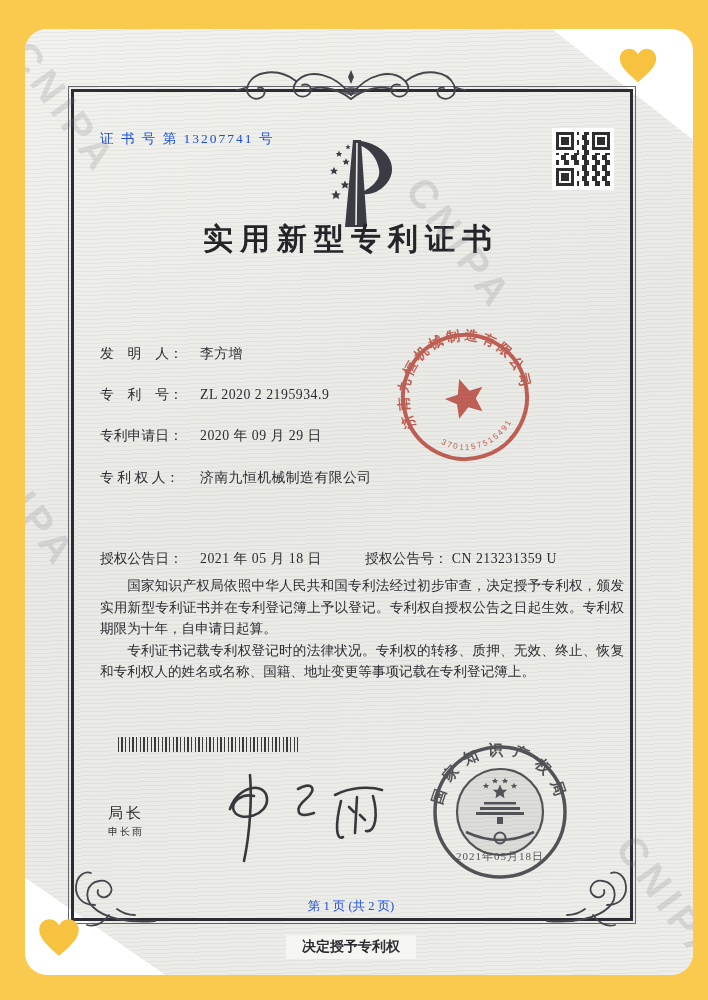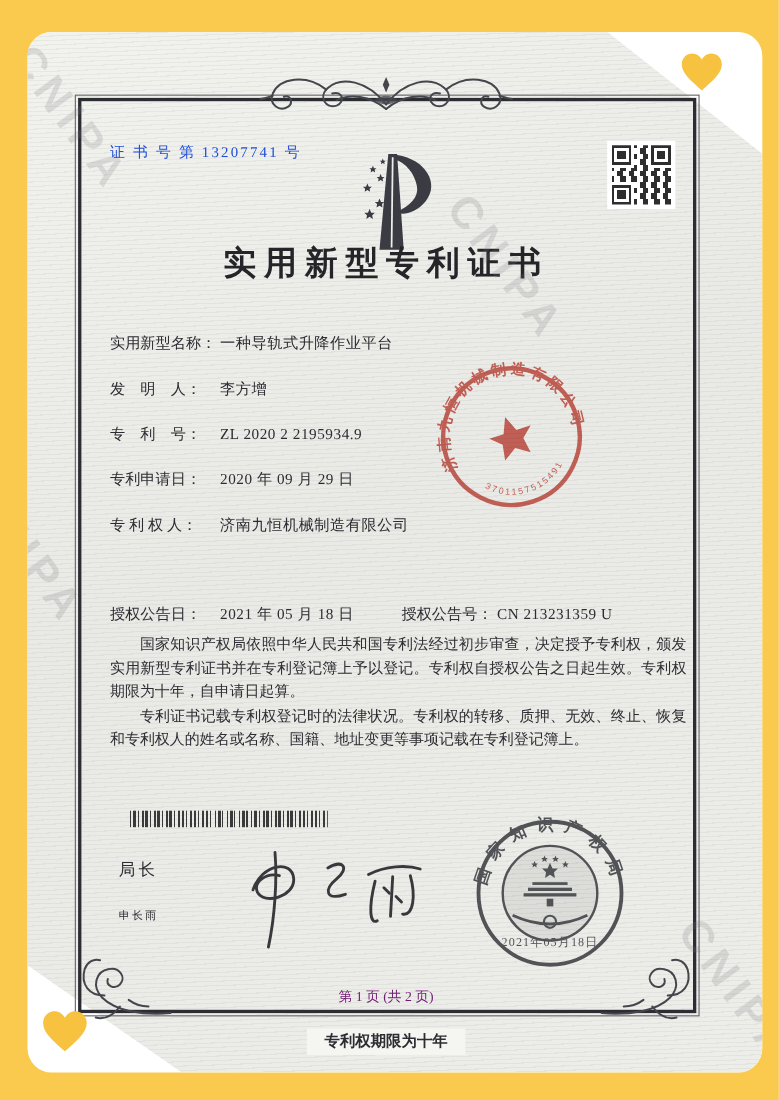--- a/index.html
+++ b/index.html
@@ -48,29 +48,29 @@
   .row .pair2 .lab{width:auto;margin-right:4px;}
   .body-text{
     position:absolute;left:75px;top:546px;width:524px;
     font-size:13.6px;line-height:21.5px;text-align:justify;color:#2d2d33;
   }
   .body-text p{margin:0;text-indent:2em;}
   .barcode{
     position:absolute;left:93px;top:708px;width:180px;height:15px;
     background:repeating-linear-gradient(90deg,#3a3a3a 0 1.5px,transparent 1.5px 3px,#3a3a3a 3px 5.5px,transparent 5.5px 7px,#3a3a3a 7px 8px,transparent 8px 11px);
   }
-  .comm-title{position:absolute;left:83px;top:752px;font-size:15px;letter-spacing:3px;}
+  .comm-title{position:absolute;left:83px;top:775px;font-size:15px;letter-spacing:3px;}
   .comm-name{position:absolute;left:83px;top:796px;font-size:10px;letter-spacing:2px;}
   .signature{position:absolute;left:185px;top:740px;width:195px;height:100px;}
   .gov-seal{position:absolute;left:403px;top:711px;width:144px;height:144px;opacity:.88;}
   .co-seal{
     position:absolute;left:370px;top:298px;width:140px;height:140px;
     transform:rotate(-18deg);opacity:.82;mix-blend-mode:multiply;
   }
-  .page-ind{position:absolute;left:43px;top:869px;width:566px;text-align:center;font-size:12.5px;color:#701a75;}
+  .page-ind{position:absolute;left:43px;top:869px;width:566px;text-align:center;font-size:12.5px;color:#1d4ed8;}
   .footer-note{position:absolute;left:43px;top:906px;width:566px;text-align:center;}
   .footer-note span{display:inline-block;background:#f5f5f1;padding:3px 16px;font-size:14px;font-weight:bold;color:#2c2c32;}
   .heart{position:absolute;z-index:8;}
   .orn{position:absolute;z-index:3;}
   .ink{stroke:#45454c;fill:none;stroke-width:1.8;stroke-linecap:round;}
 </style>
 </head>
 <body>
 
 <div class="card">
@@ -277,23 +277,20 @@
             <rect x="20" y="11" width="1" height="1"></rect>
             <rect x="20" y="12" width="1" height="1"></rect>
             <rect x="20" y="15" width="1" height="1"></rect>
             <rect x="20" y="16" width="1" height="1"></rect>
             <rect x="20" y="19" width="1" height="1"></rect>
             <rect x="20" y="20" width="1" height="1"></rect>
           </g>
       </svg>
     </div>
 
-    <div class="row" style="top:274px;">
-      <span class="lab">实用新型名称：</span><span class="val">一种导轨式升降作业平台</span>
-    </div>
     <div class="row" style="top:316px;">
       <span class="lab">发　明　人：</span><span class="val">李方增</span>
     </div>
     <div class="row" style="top:357px;">
       <span class="lab">专　利　号：</span><span class="val">ZL 2020 2 2195934.9</span>
     </div>
     <div class="row" style="top:398px;">
       <span class="lab">专利申请日：</span><span class="val">2020 年 09 月 29 日</span>
     </div>
     <div class="row" style="top:440px;">
@@ -350,21 +347,21 @@
           <rect x="-24" y="0" width="48" height="3" stroke="none"></rect>
           <rect x="-3" y="5" width="6" height="7" stroke="none"></rect>
           <path d="M-34,20 Q0,36 34,20" fill="none" stroke-width="2.5"></path>
           <circle cy="26" r="5.5" fill="none" stroke-width="2"></circle>
         </g>
         <text y="48" font-size="11" letter-spacing="1" stroke="none" text-anchor="middle">2021年05月18日</text>
       </g>
     </svg>
 
     <div class="page-ind">第 1 页 (共 2 页)</div>
-    <div class="footer-note"><span>专利权期限为十年</span></div>
+    <div class="footer-note"><span>决定授予专利权</span></div>
   </div>
 
   <svg class="co-seal" viewBox="-70 -70 140 140">
     <g fill="#C8463A">
       <circle r="62" fill="none" stroke="#C8463A" stroke-width="4"></circle>
       <defs>
         <path id="co-arc" d="M -47,32 A 57,57 0 1 1 47,32" fill="none"></path>
         <path id="co-num-arc" d="M -40,34 A 52,52 0 0 0 40,34" fill="none"></path>
       </defs>
       <text font-size="13.5" letter-spacing="3.5" text-anchor="middle" font-weight="bold">

